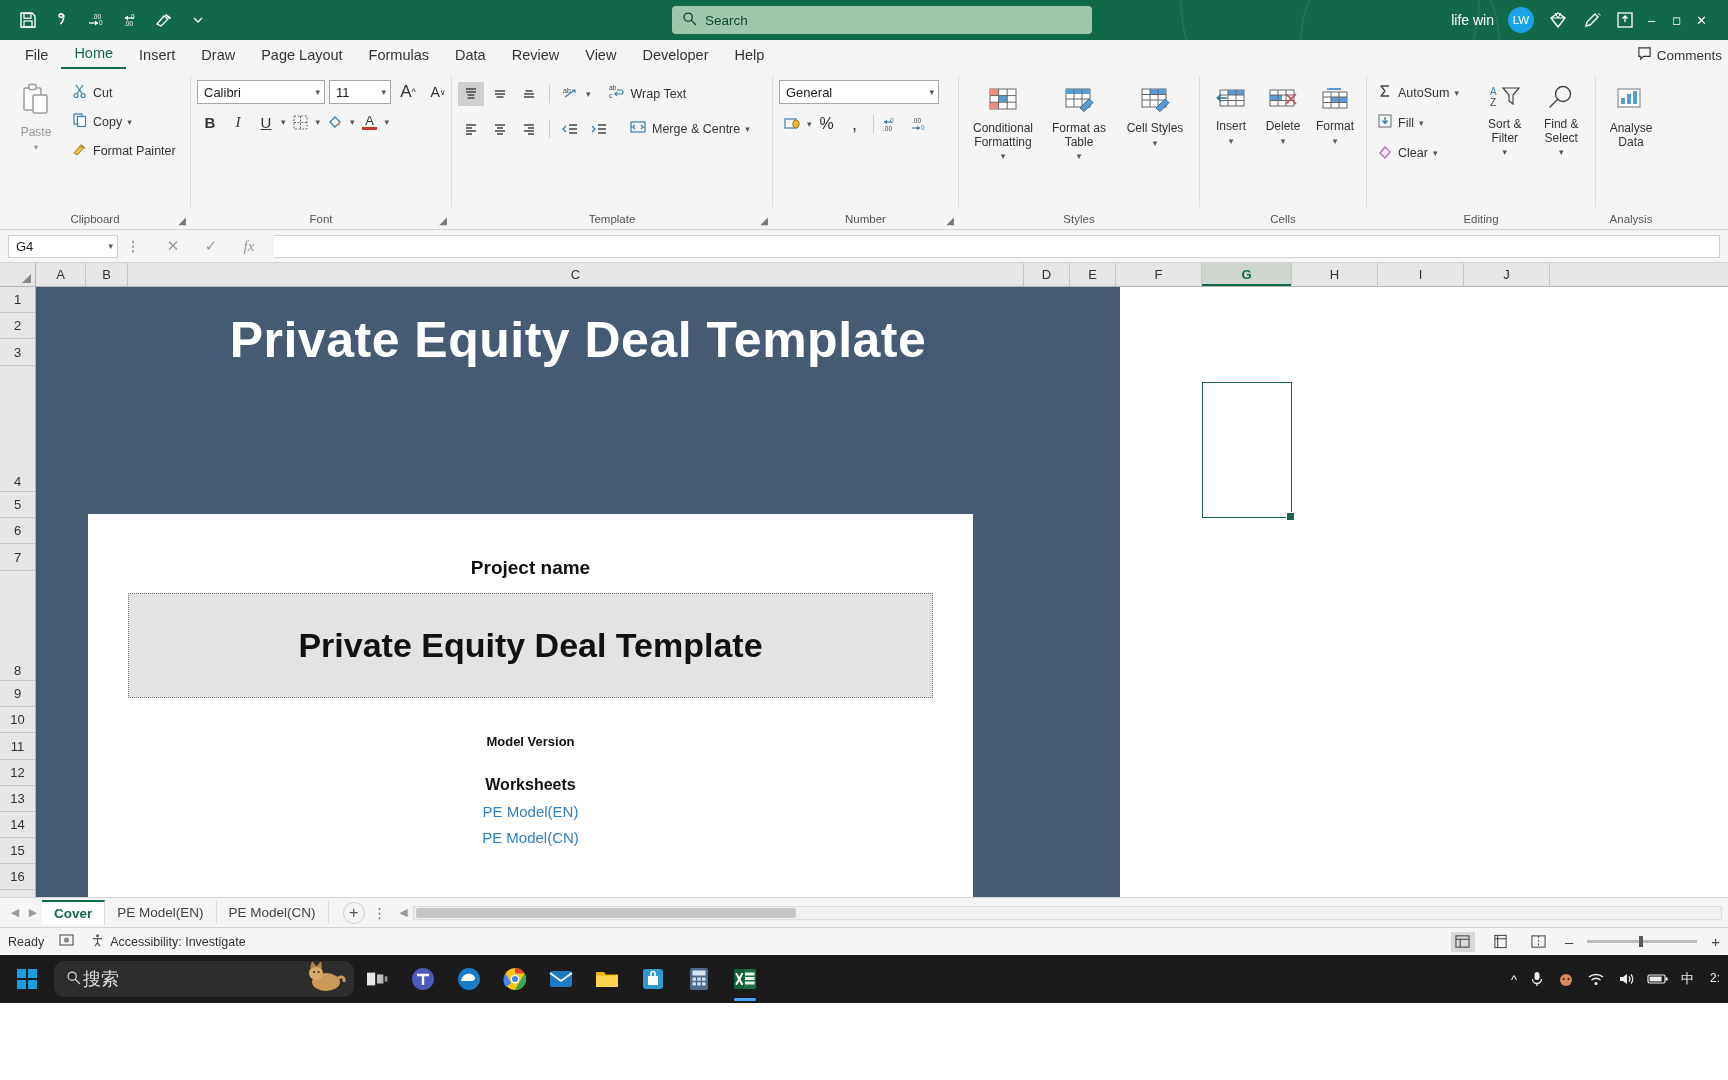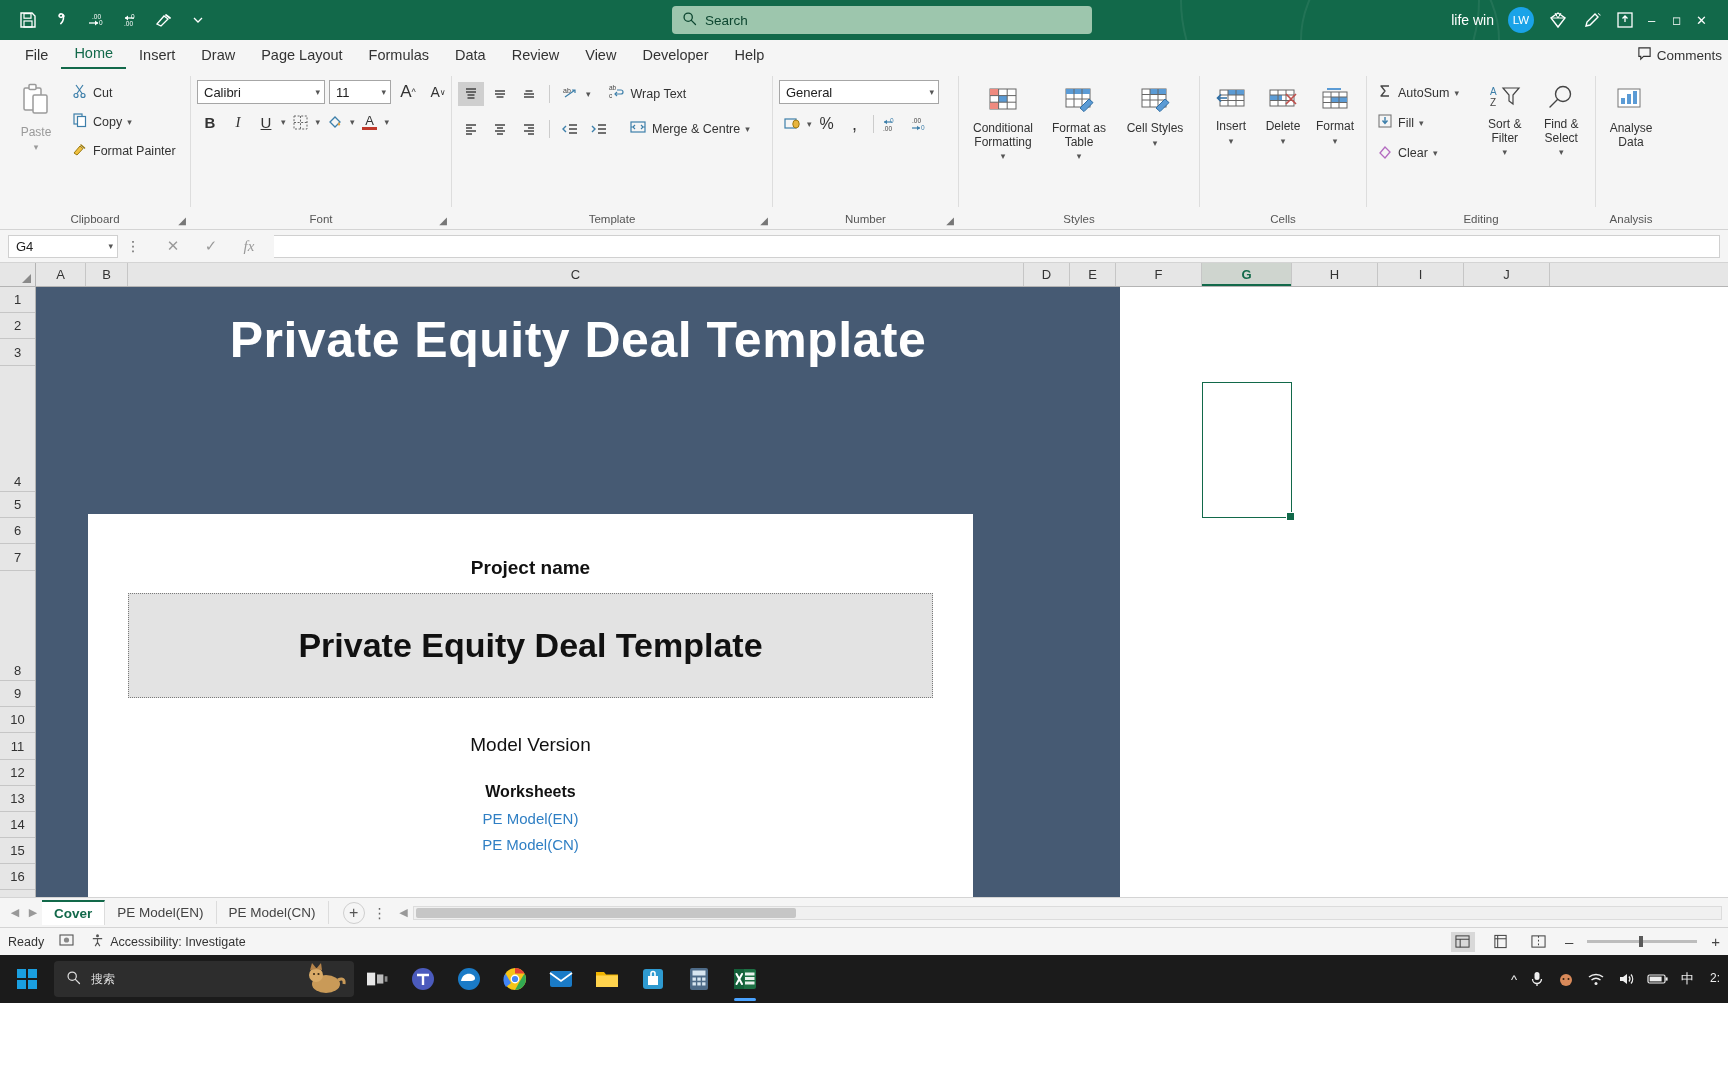--- a/index.html
+++ b/index.html
@@ -139,21 +139,21 @@
     position:absolute; top:24px; left:0; width:1084px; text-align:center;
     color:#ffffff; font-size:50px; font-weight:bold; letter-spacing:.5px;
   }
   #white-card {
     position:absolute; left:52px; top:227px; width:885px; height:383px;
     background:#ffffff;
   }
   .cp-label {
     text-align:center; font-weight:bold; font-size:19px; color:#111;
   }
-  .cp-label.small { font-weight:normal; font-size:19px; }
+  .cp-label.small { font-weight:bold; font-size:13px; }
   .cell-box {
     background:#e3e3e3; border:1px dotted #7a7a7a; text-align:center;
   }
   #project-value { font-size:34px; font-weight:bold; color:#111; }
   #version-value { font-size:16px; color:#2323c8; }
   .ws-link { color:#2f7fc4; font-size:15px; text-align:center; }
   #sel-cell {
     position:absolute; left:1166px; top:95px; width:90px; height:136px;
     border:1.5px solid #12694a; background:transparent;
   }
@@ -195,21 +195,21 @@
   #zoom-thumb { position:absolute; left:52px; top:-4px; width:4px;height:11px;background:#5a5a5a;}
 
   
   #taskbar {
     height:48px; background:#1b1b1b; display:flex; align-items:center;
     gap:0; color:#fff;
   }
   #start-btn { width:54px; height:48px; display:flex; align-items:center; justify-content:center;}
   #tb-search {
     width:300px; height:36px; background:#2d2d2d; display:flex; align-items:center;
-    gap:10px; padding:0 12px; border-radius:4px; font-size:12px; color:#ddd;
+    gap:2px; padding:0 12px; border-radius:10px; font-size:18px; color:#ddd;
     position:relative; overflow:hidden;
   }
   .tb-app { width:46px;height:48px;display:flex;align-items:center;justify-content:center;
             position:relative; }
   .tb-app.active:after{content:"";position:absolute;bottom:2px;left:12px;right:12px;height:3px;
                        background:#4aa3ff;border-radius:2px;}
   #tray { margin-left:auto; display:flex; align-items:center; gap:12px; padding-right:8px;
           font-size:13px; color:#eee;}
   .tray-i { display:flex; align-items:center; justify-content:center; }
   #clock { display:flex; flex-direction:column; line-height:1.15; font-size:12px;

